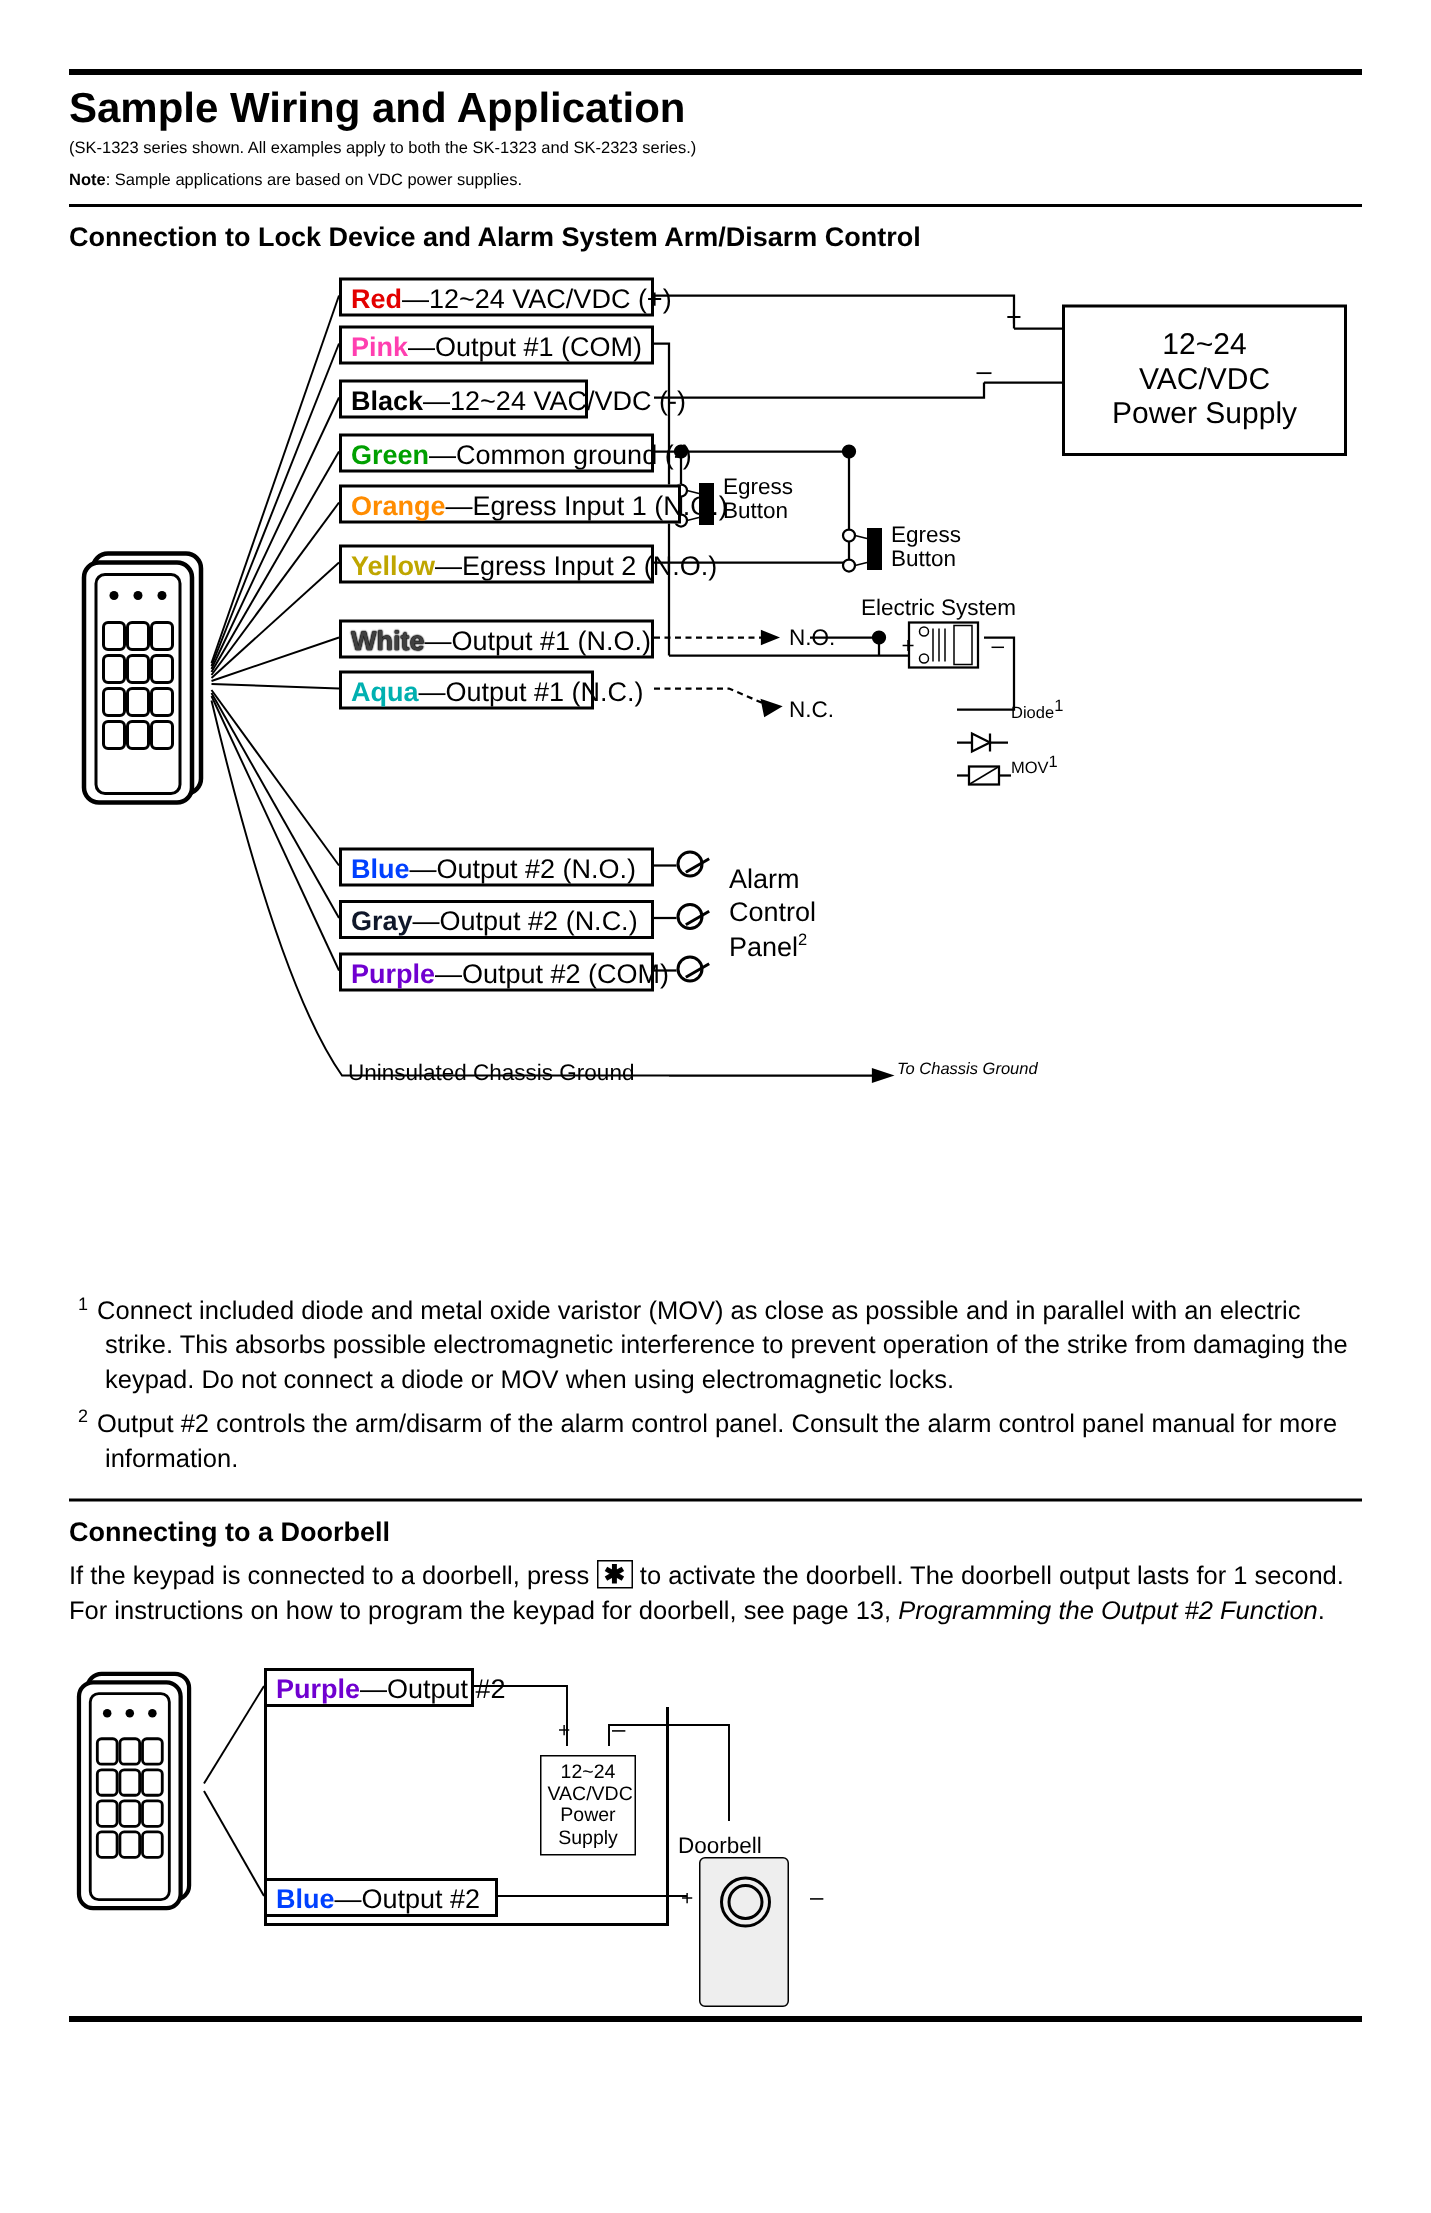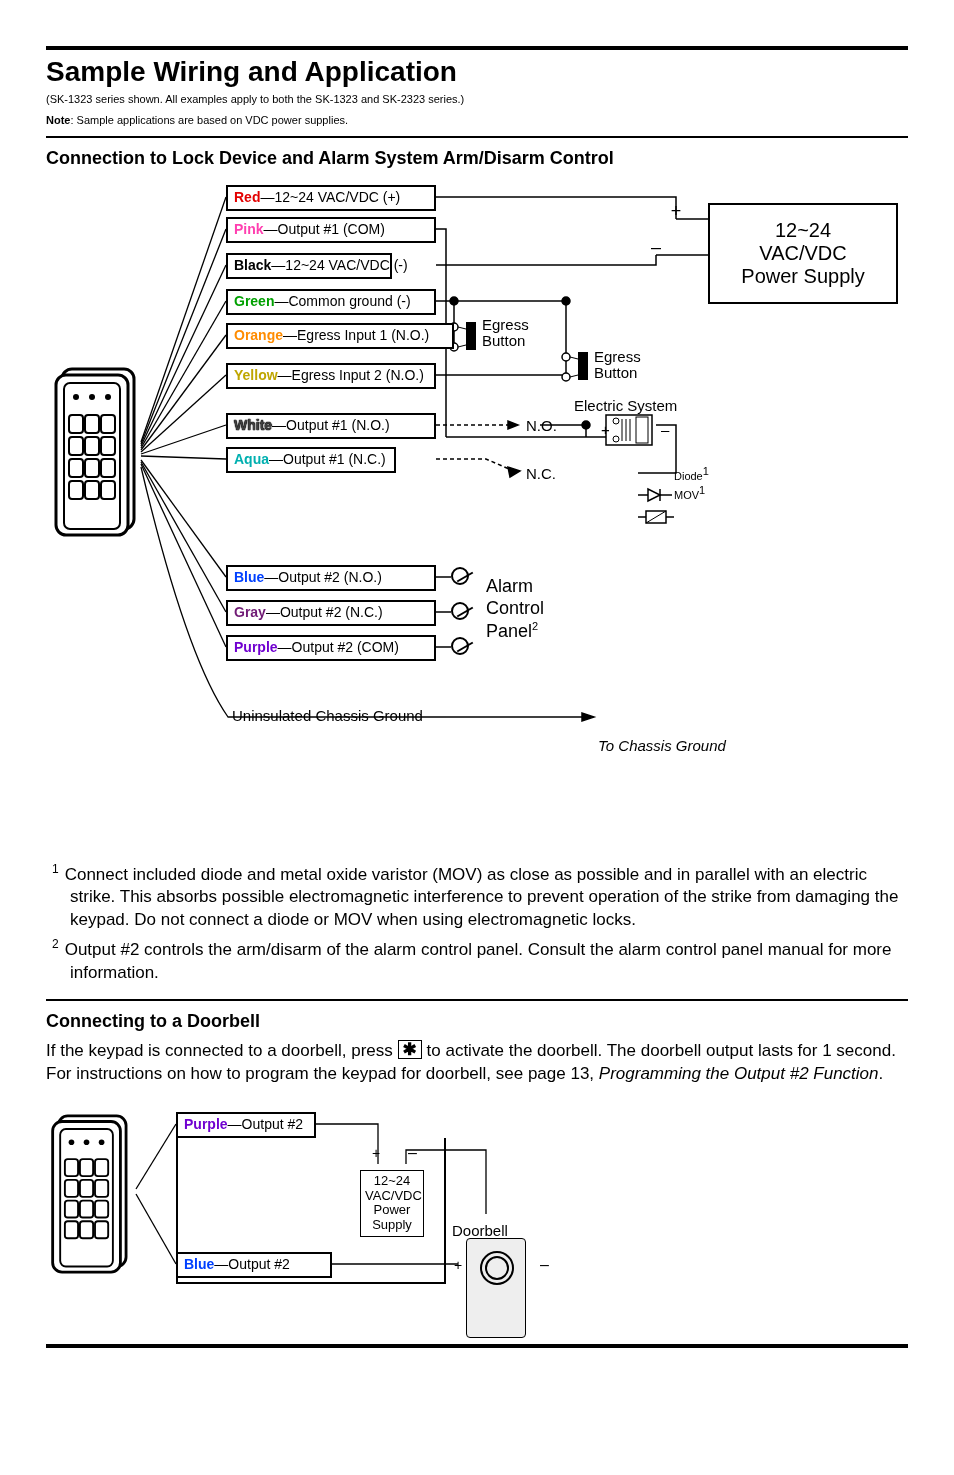--- a/index.html
+++ b/index.html
@@ -22,21 +22,21 @@
   .diagram1 { position: relative; height: 680px; }
   .keypad {
     position: absolute; left: 10px; top: 190px; width: 90px; height: 170px;
   }
   .wire-box {
     position: absolute;
     left: 180px;
     border: 2px solid #000;
     height: 26px;
     padding: 2px 6px 0 6px;
-    font-size: 14px;
+    font-size: 18px;
     background: #fff;
     white-space: nowrap;
   }
   .wire-box .c { font-weight: bold; }
   .note-txt { font-size: 15px; position: absolute; }
   .ps-box {
     position:absolute; right:10px; top:26px;
     width: 190px; border:2px solid #000; padding: 14px 10px;
     text-align:center; font-size:20px;
   }
@@ -218,38 +218,38 @@
 
   <div class="wire-box" style="top:8px;width:210px"><span class="c" style="color:#e30000">Red</span><span>—12~24 VAC/VDC (+)</span></div>
   <div class="wire-box" style="top:40px;width:210px"><span class="c" style="color:#ff3fb0">Pink</span><span>—Output #1 (COM)</span></div>
   <div class="wire-box" style="top:76px;width:166px"><span class="c" style="color:#000">Black</span><span>—12~24 VAC/VDC (-)</span></div>
   <div class="wire-box" style="top:112px;width:210px"><span class="c" style="color:#00a000">Green</span><span>—Common ground (-)</span></div>
   <div class="wire-box" style="top:146px;width:228px"><span class="c" style="color:#ff8c00">Orange</span><span>—Egress Input 1 (N.O.)</span></div>
   <div class="wire-box" style="top:186px;width:210px"><span class="c" style="color:#bfa600">Yellow</span><span>—Egress Input 2 (N.O.)</span></div>
   <div class="wire-box" style="top:236px;width:210px"><span class="c" style="color:#404040;text-shadow:0 0 1px #000, 0 0 1px #000, 0 0 1px #000">White</span><span>—Output #1 (N.O.)</span></div>
   <div class="wire-box" style="top:270px;width:170px"><span class="c" style="color:#00b0b0">Aqua</span><span>—Output #1 (N.C.)</span></div>
   <div class="wire-box" style="top:388px;width:210px"><span class="c" style="color:#0040ff">Blue</span><span>—Output #2 (N.O.)</span></div>
-  <div class="wire-box" style="top:423px;width:210px"><span class="c" style="color:#701a75">Gray</span><span>—Output #2 (N.C.)</span></div>
+  <div class="wire-box" style="top:423px;width:210px"><span class="c" style="color:#0f172a">Gray</span><span>—Output #2 (N.C.)</span></div>
   <div class="wire-box" style="top:458px;width:210px"><span class="c" style="color:#7000d0">Purple</span><span>—Output #2 (COM)</span></div>
 
   <div class="note-txt" style="left:436px;top:140px;line-height:1.1">Egress<br>Button</div>
   <div class="note-txt" style="left:548px;top:172px;line-height:1.1">Egress<br>Button</div>
   <div class="note-txt" style="left:528px;top:220px">Electric System</div>
   <div class="note-txt" style="left:480px;top:240px">N.O.</div>
   <div class="note-txt" style="left:480px;top:288px">N.C.</div>
   <div class="note-txt" style="left:628px;top:288px;font-size:11px"><span>Diode</span><span class="sup">1</span></div>
-  <div class="note-txt" style="left:628px;top:307px;font-size:11px"><span>MOV</span><span class="sup">1</span></div>
+  <div class="note-txt" style="left:628px;top:325px;font-size:11px"><span>MOV</span><span class="sup">1</span></div>
 
   <div style="position:absolute;left:405px;top:390px"><span class="term-circle"></span></div>
   <div style="position:absolute;left:405px;top:425px"><span class="term-circle"></span></div>
   <div style="position:absolute;left:405px;top:460px"><span class="term-circle"></span></div>
   <div class="note-txt" style="left:440px;top:398px;font-size:18px;line-height:1.25">Alarm<br>Control<br>Panel<span class="sup">2</span></div>
 
   <div class="note-txt" style="left:186px;top:530px;font-size:15px">Uninsulated Chassis Ground</div>
-  <div class="note-txt ital" style="left:552px;top:560px;font-size:15px">To Chassis Ground</div>
+  <div class="note-txt ital" style="left:552px;top:530px;font-size:11px">To Chassis Ground</div>
 
   <div class="ps-box">12~24<br>VAC/VDC<br>Power Supply</div>
 
   <svg style="position:absolute;left:0;top:0;width:100%;height:100%;pointer-events:none">
     <line x1="630" y1="42" x2="662" y2="42" stroke="#000" stroke-width="1.5"></line>
     <line x1="610" y1="78" x2="662" y2="78" stroke="#000" stroke-width="1.5"></line>
   </svg>
 </div>
 
 <div class="footnote"><span class="n">1</span><span>Connect included diode and metal oxide varistor (MOV) as close as possible and in parallel with an electric strike.  This absorbs possible electromagnetic interference to prevent operation of the strike from damaging the keypad.  Do not connect a diode or MOV when using electromagnetic locks.</span></div>

